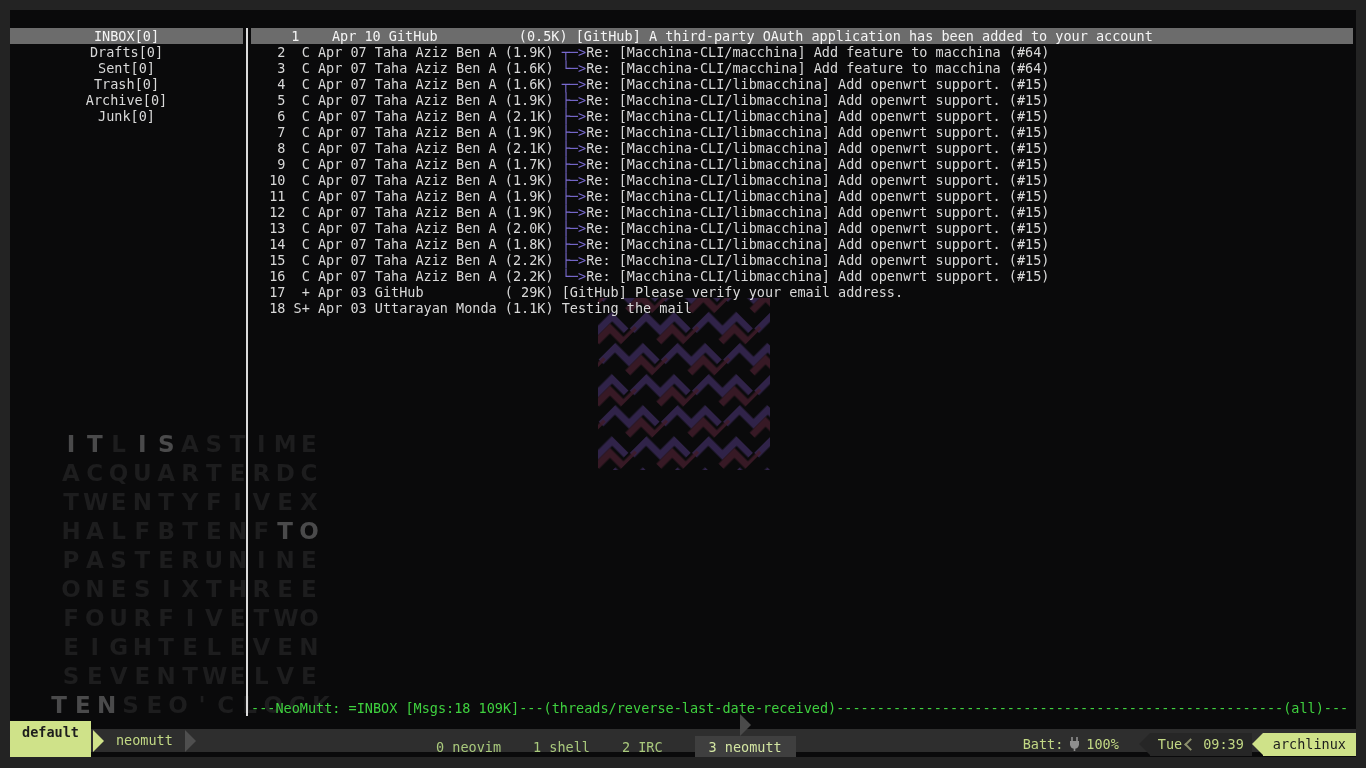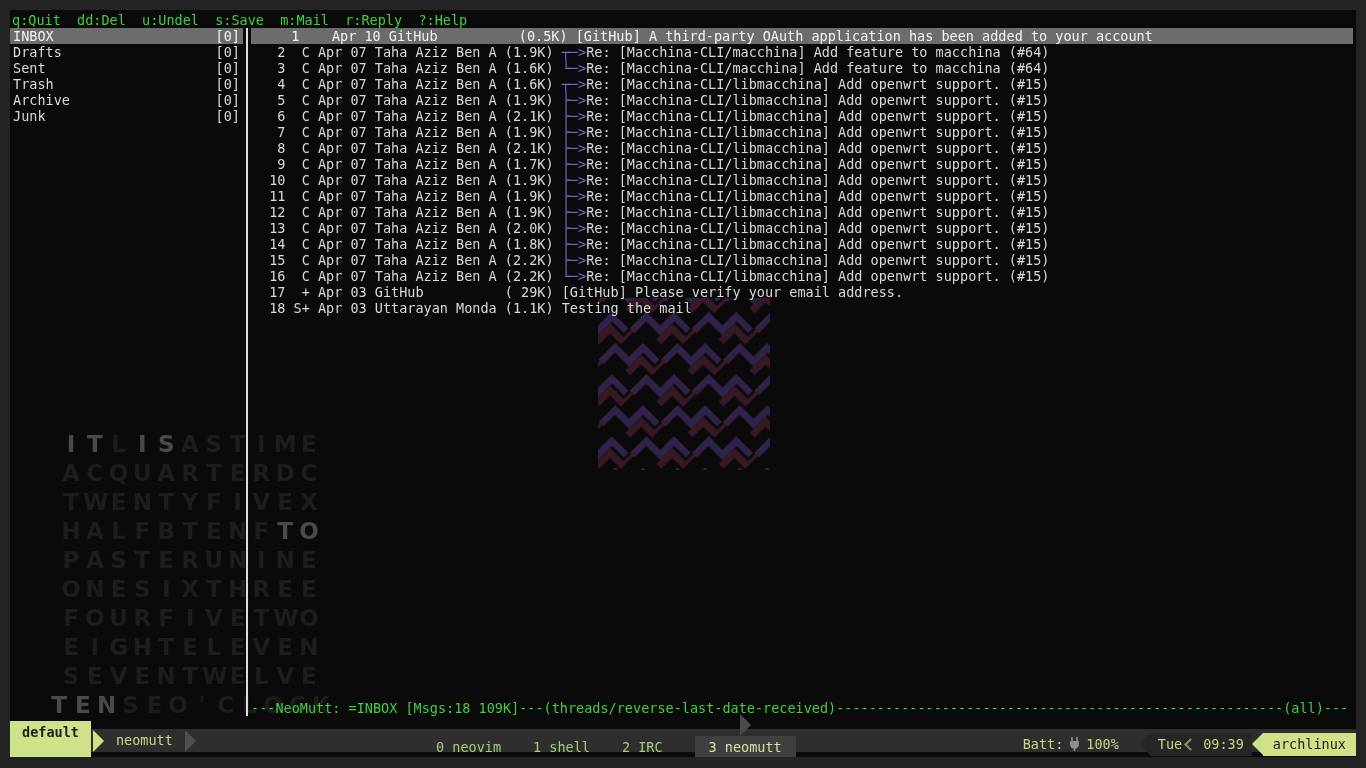--- a/index.html
+++ b/index.html
@@ -12,21 +12,21 @@
   .wc-row{display:flex;justify-content:center;height:29px;align-items:center;}
   .wc-letter{display:inline-block;width:23.8px;text-align:center;
              font-family:"DejaVu Sans",sans-serif;font-size:23px;font-weight:600;
              color:#1d1d1e;}
   .wc-letter.bright{color:#4a4a4b;}
   .maze{position:absolute;left:588px;top:288px;z-index:0;opacity:.95;}
   
   .menu{position:absolute;left:2px;top:2px;height:16px;line-height:16px;
         color:#3fd13f;white-space:pre;z-index:2;}
   .sb-row{position:absolute;left:0;width:233px;height:16px;line-height:16px;
-          box-sizing:border-box;padding:0 3px;display:flex;justify-content:space-between;
+          box-sizing:border-box;padding:0 3px;display:flex;justify-content:center;
           color:#d9d9d9;white-space:pre;z-index:2;}
   .sb-row.selected{background:#6c6c6c;color:#f5f5f5;}
   .divider{position:absolute;left:236px;top:18px;width:2px;height:688px;background:#dcdcdc;z-index:2;}
   .mrow{position:absolute;left:241px;width:1102px;height:16px;line-height:16px;
         box-sizing:border-box;padding-left:10px;color:#d9d9d9;white-space:pre;z-index:2;}
   .mrow.selected{background:#6c6c6c;color:#f5f5f5;}
   .mrow .tree{color:#7a6bd1;}
   .statusbar{position:absolute;left:241px;top:690px;height:16px;line-height:16px;
              color:#3fd13f;white-space:pre;z-index:2;}
   
@@ -199,21 +199,20 @@
           <path d="M3 43 V23 H23 V3 H43" fill="none" stroke="#33254d" stroke-width="7"></path>
         </pattern>
         <pattern id="mz2" width="44" height="44" patternUnits="userSpaceOnUse" patternTransform="rotate(45 12 12)">
           <path d="M25 44 V25 H44 V6" fill="none" stroke="#421d2b" stroke-width="7"></path>
         </pattern>
       </defs>
       <rect width="172" height="172" fill="url(#mz1)"></rect>
       <rect width="172" height="172" fill="url(#mz2)" opacity="0.85"></rect>
     </svg>
 
-    <div class="menu" id="menu">q:Quit  dd:Del  u:Undel  s:Save  m:Mail  r:Reply  ?:Help</div>
 
     <div id="sidebar">
         <div class="sb-row selected" style="top: 18px;"><span>INBOX</span><span>[0]</span></div>
         <div class="sb-row" style="top: 34px;"><span>Drafts</span><span>[0]</span></div>
         <div class="sb-row" style="top: 50px;"><span>Sent</span><span>[0]</span></div>
         <div class="sb-row" style="top: 66px;"><span>Trash</span><span>[0]</span></div>
         <div class="sb-row" style="top: 82px;"><span>Archive</span><span>[0]</span></div>
         <div class="sb-row" style="top: 98px;"><span>Junk</span><span>[0]</span></div>
       </div>
     <div class="divider"></div>

